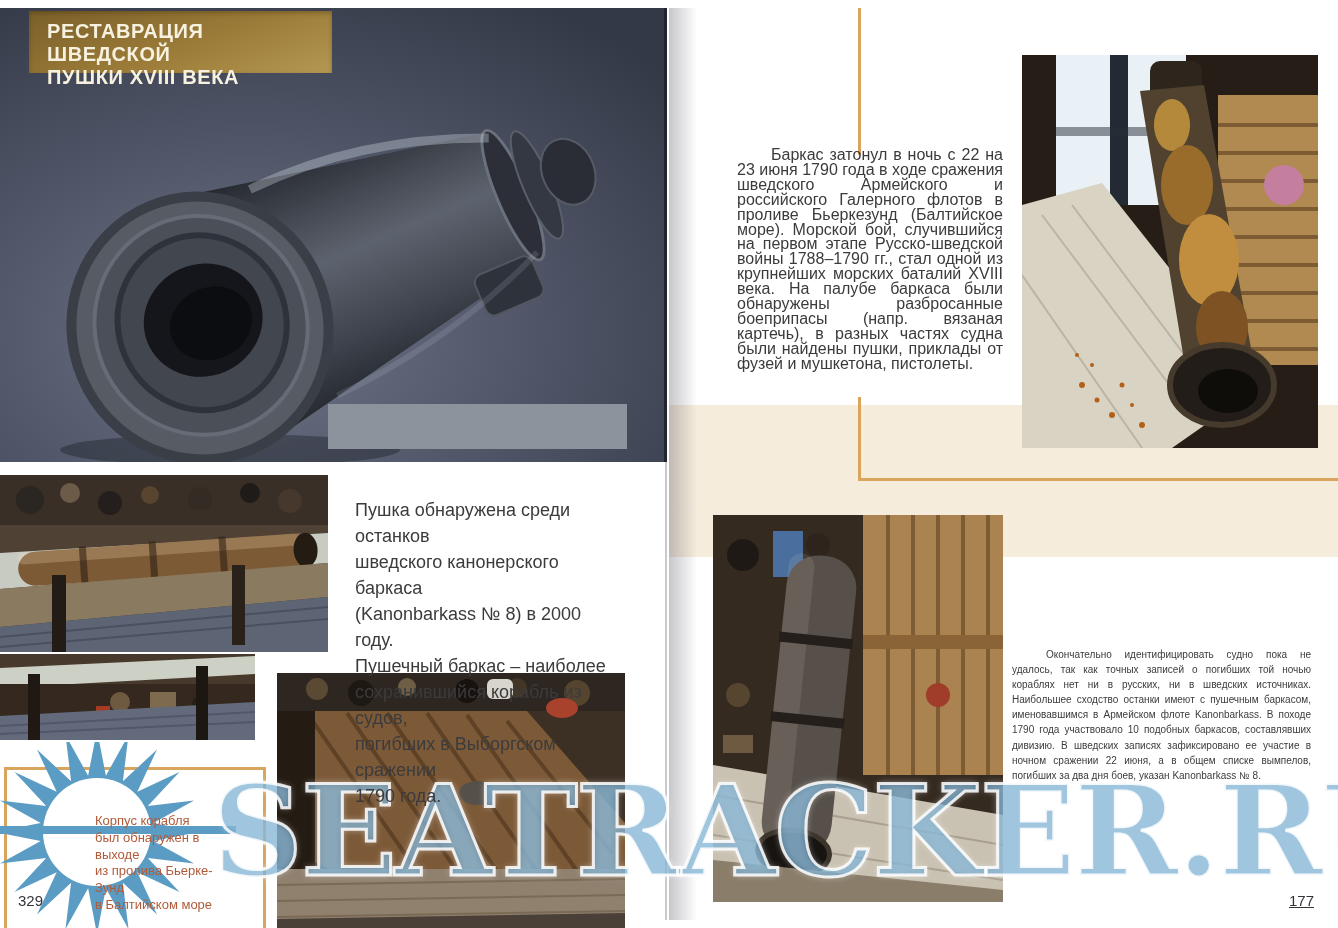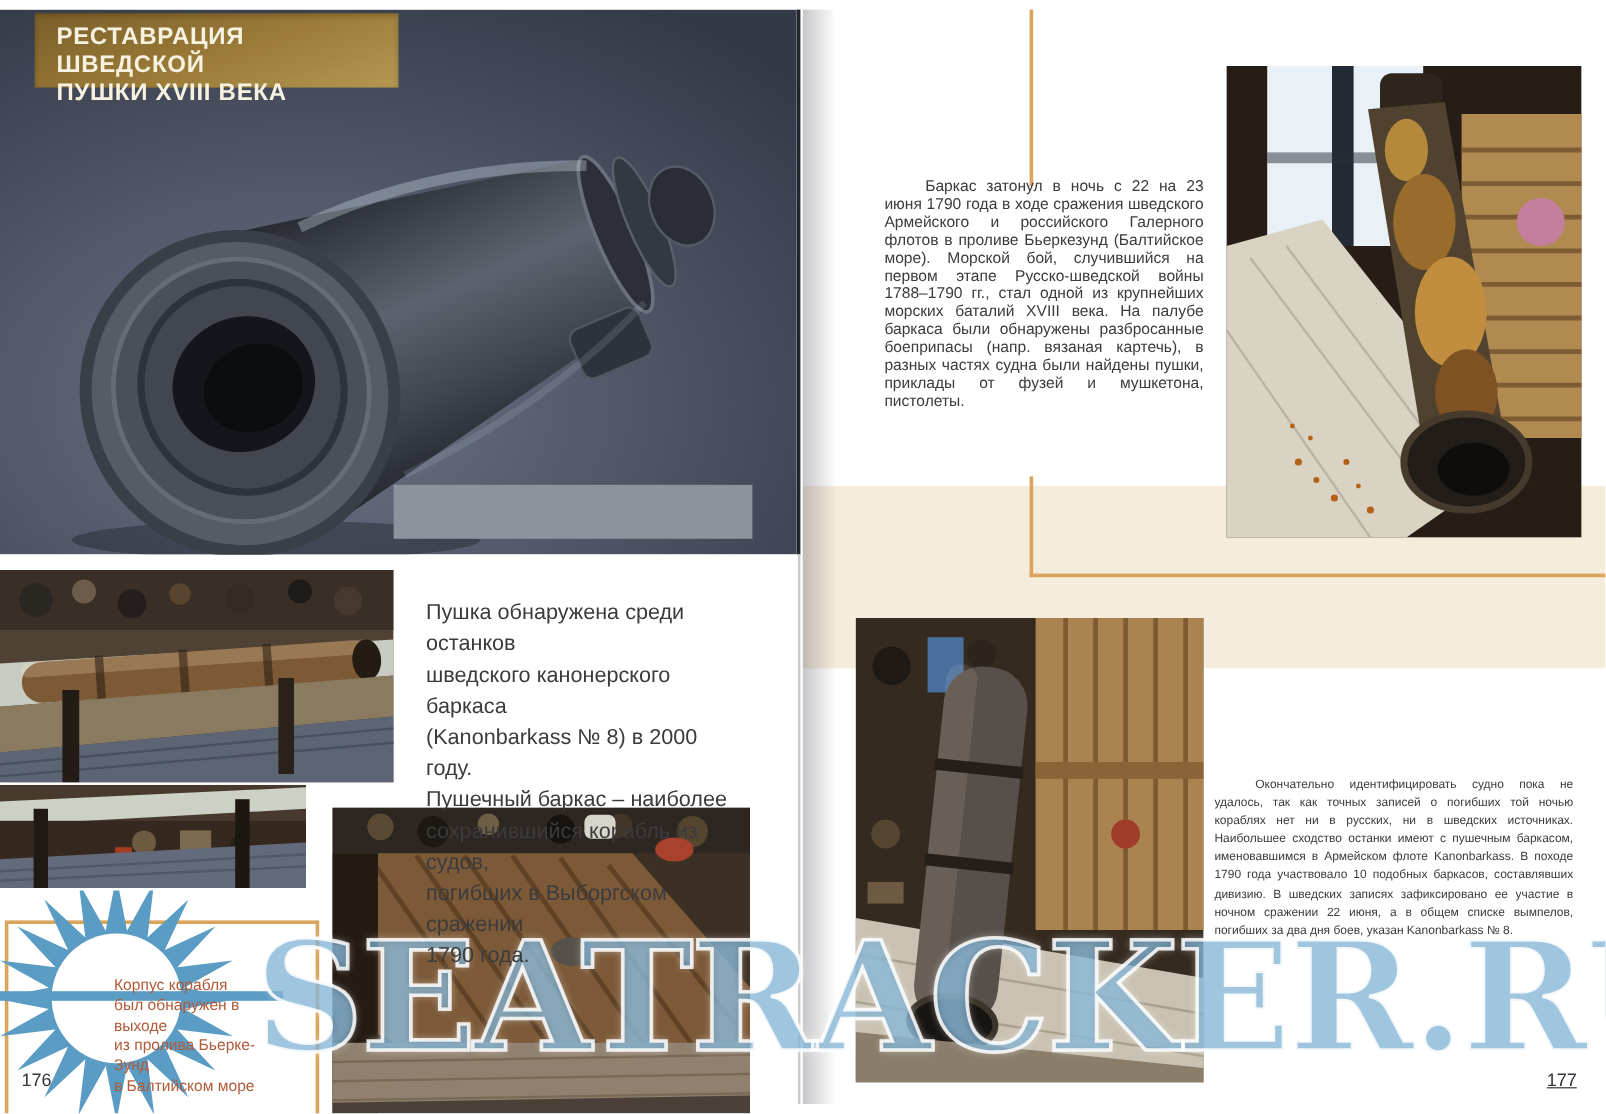--- a/index.html
+++ b/index.html
@@ -35,21 +35,21 @@
       background:linear-gradient(160deg,#7a5f2a 0%,#9c7c38 55%,#b39852 100%);
       box-shadow:inset 0 2px 4px rgba(60,40,5,.35);}
   .title-box .t{position:absolute;left:18px;top:9px;color:#f7f1e0;
       font-size:20px;line-height:23px;font-weight:bold;letter-spacing:.6px;
       white-space:pre-line;}
 
   
   .para{color:#3b3b3d;z-index:7;}
   .just{text-align:justify;text-indent:34px;}
   .ml{white-space:pre-line;}
-  .text-sinking{left:737px;top:148px;width:266px;font-size:13px;line-height:14.9px;}
+  .text-sinking{left:737px;top:148px;width:266px;font-size:16px;line-height:14.9px;}
   .text-discovery{left:355px;top:497px;width:252px;font-size:18px;line-height:26px;}
   .text-identification{left:1012px;top:647px;width:299px;font-size:10px;line-height:15.1px;}
   .caption{left:95px;top:813px;width:145px;z-index:7;text-align:left;
       color:#b05a38;font-size:13px;line-height:16.8px;}
   .pagenum{z-index:7;color:#33333a;font-size:15px;}
   .pagenum-left{left:18px;top:892px;}
   .pagenum-right{left:1268px;top:892px;width:46px;text-align:right;text-decoration:underline;}
 
   
   .sun-logo{left:-12px;top:742px;width:216px;height:200px;z-index:5;}
@@ -262,18 +262,18 @@
         140.5,-7 134.9,39.2 169,7.5 149.3,49.7 191.5,30 159.8,64.1 206,58.5 165.3,81.1"></polygon>
       <circle cx="109" cy="90" r="54" fill="#ffffff"></circle>
     </svg>
   </div>
   <div class="abs sun-bar"></div>
   <div class="abs caption ml">Корпус корабля
 был обнаружен в выходе
 из пролива Бьерке-Зунд
 в Балтийском море</div>
 
-  <div class="abs pagenum pagenum-left">176</div>
+  <div class="abs pagenum pagenum-left">329</div>
   <div class="abs pagenum pagenum-right">177</div>
 
   <div class="abs watermark">SEATRACKER.RU</div>
 
 </div>
 
 </body></html>

